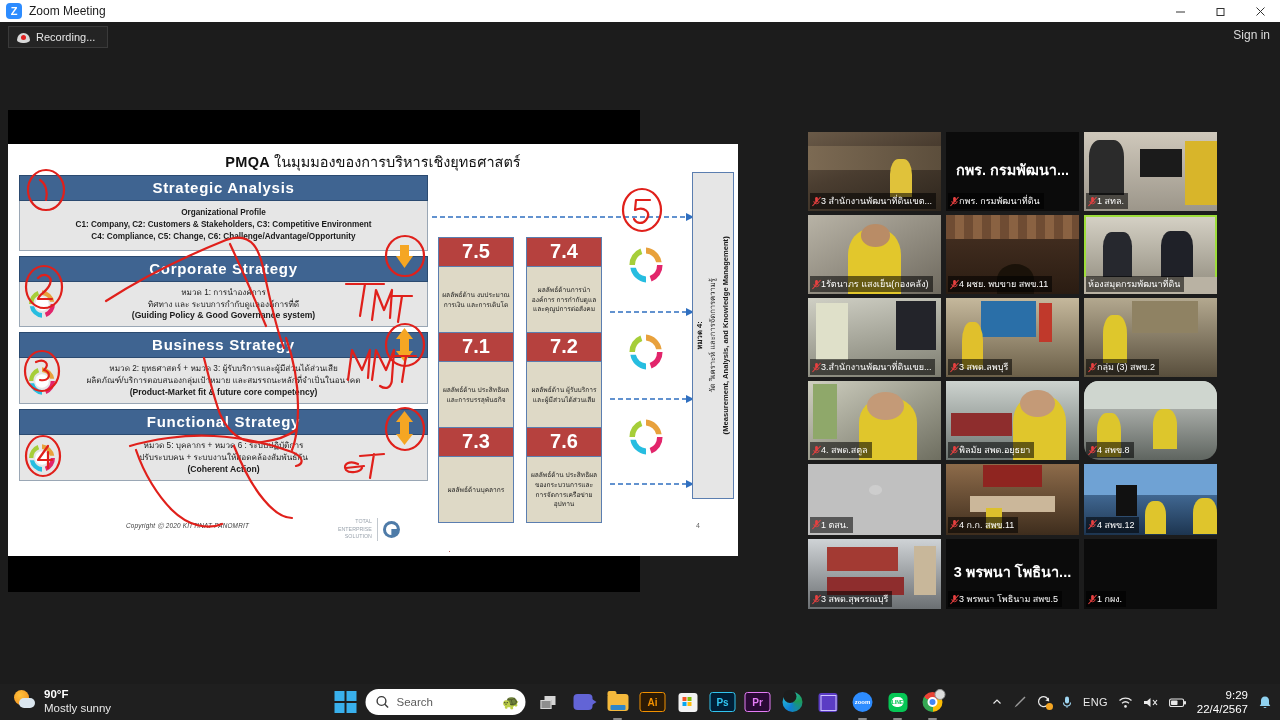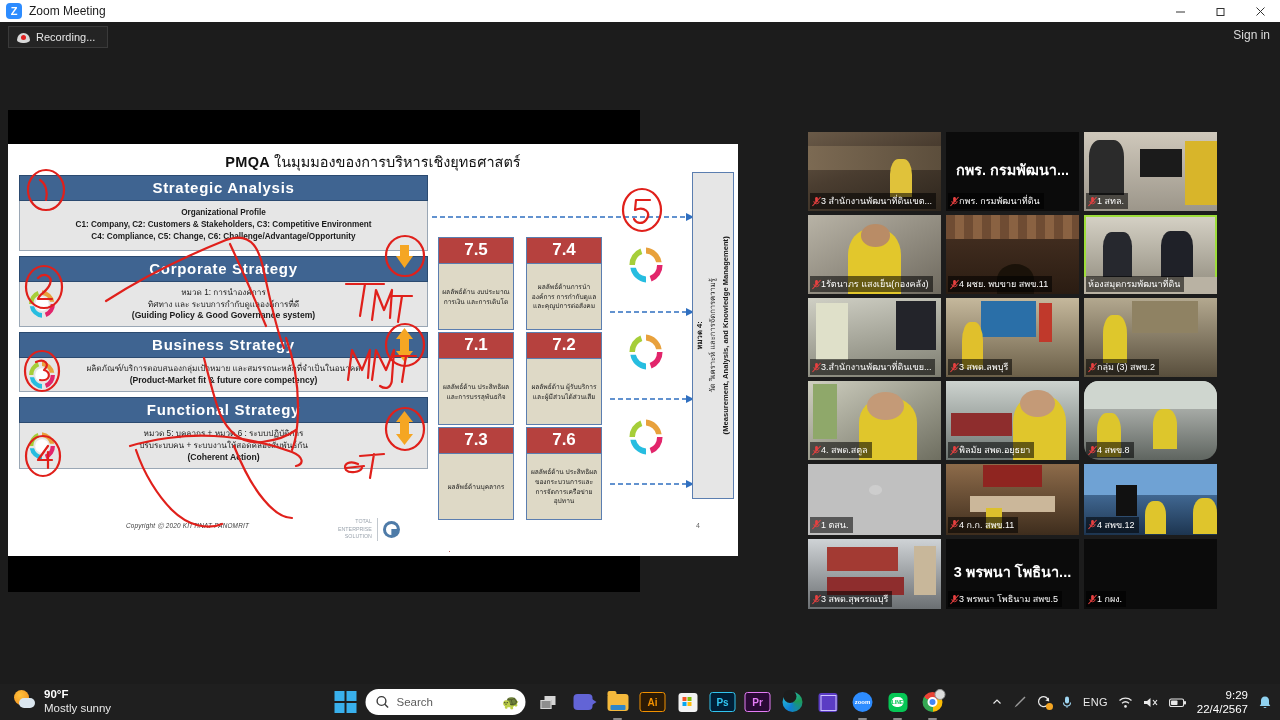--- a/index.html
+++ b/index.html
@@ -107,21 +107,21 @@
     position: absolute; left: 4px; top: 50%; transform: translateY(-50%);
     width: 36px; height: 36px;
   }
   .res-grid {
     position: absolute; left: 430px; top: 93px;
     width: 172px; height: 344px;
   }
   .res-cell { position: absolute; width: 76px; }
   .res-num {
     background: #b6413e; border: 1px solid #5b7eb0;
-    color: #fff; font-weight: bold; font-size: 17px;
+    color: #fff; font-weight: bold; font-size: 20px;
     text-align: center; padding: 2px 0 3px;
   }
   .res-txt {
     background: #ded9c6; border: 1px solid #5b7eb0; border-top: none;
     color: #1a1a1a; font-size: 6.6px; line-height: 1.5;
     text-align: center; padding: 5px 3px; height: 66px;
     display: flex; align-items: center; justify-content: center;
   }
 
   
@@ -446,20 +446,21 @@
         <div>
           <div class="band">Business Strategy</div>
           <div class="panel">
             <svg class="pdca" viewBox="0 0 100 100">
               <path d="M50 12 A38 38 0 0 1 84 44 L72 44 A26 26 0 0 0 50 25 Z" fill="#e8a13c"></path>
               <path d="M86 50 A38 38 0 0 1 62 86 L58 74 A26 26 0 0 0 74 50 Z" fill="#e2256b"></path>
               <path d="M50 88 A38 38 0 0 1 16 56 L28 56 A26 26 0 0 0 50 75 Z" fill="#27bde0"></path>
               <path d="M14 50 A38 38 0 0 1 38 14 L42 26 A26 26 0 0 0 26 50 Z" fill="#a6ce39"></path>
               <circle cx="50" cy="50" r="19" fill="#fff"></circle>
             </svg>
+            <div class="l">หมวด 2: ยุทธศาสตร์ + หมวด 3: ผู้รับบริการและผู้มีส่วนได้ส่วนเสีย</div>
             <div class="l">ผลิตภัณฑ์/บริการตอบสนองกลุ่มเป้าหมาย และสมรรถนะหลักที่จำเป็นในอนาคต</div>
             <div class="en">(Product-Market fit &amp; future core competency)</div>
           </div>
         </div>
         <div class="gap"></div>
 
         <div>
           <div class="band">Functional Strategy</div>
           <div class="panel">
             <svg class="pdca" viewBox="0 0 100 100">

